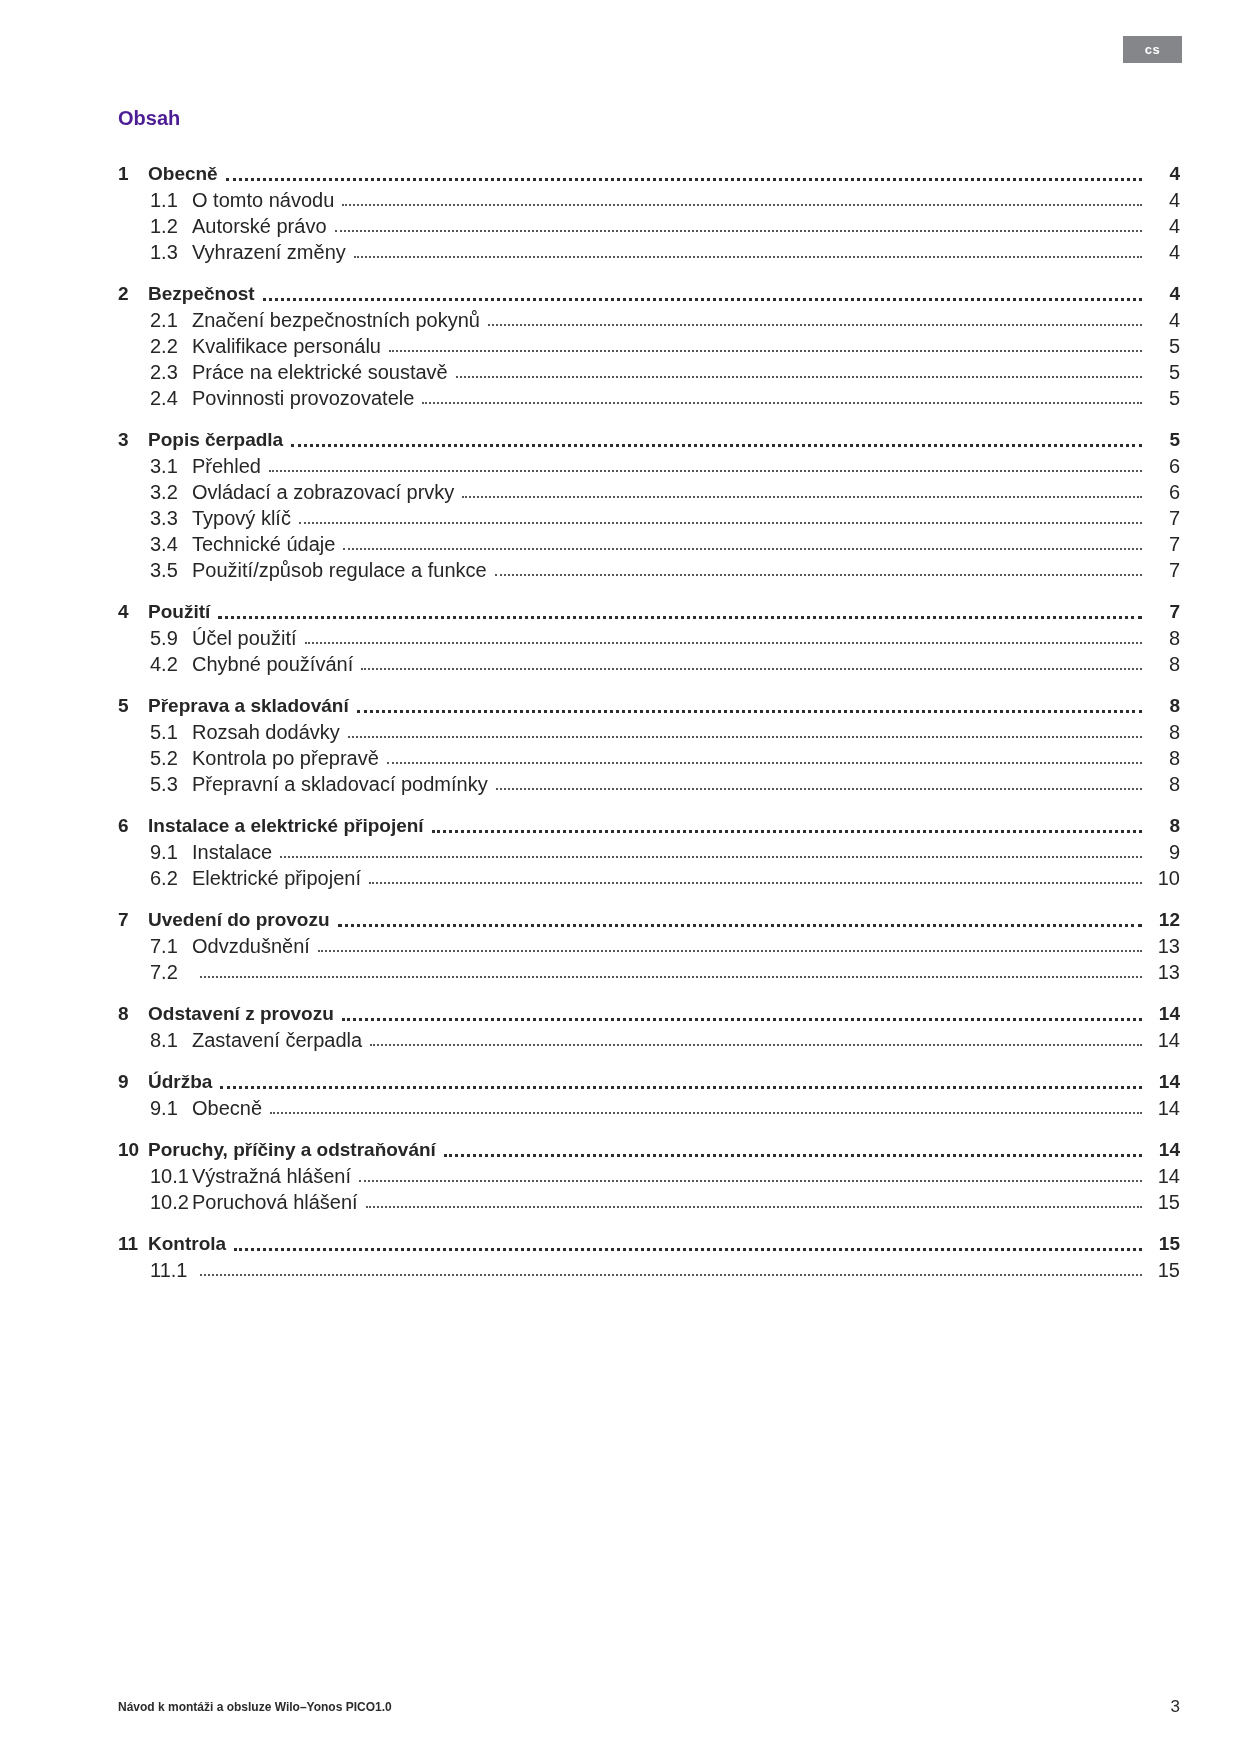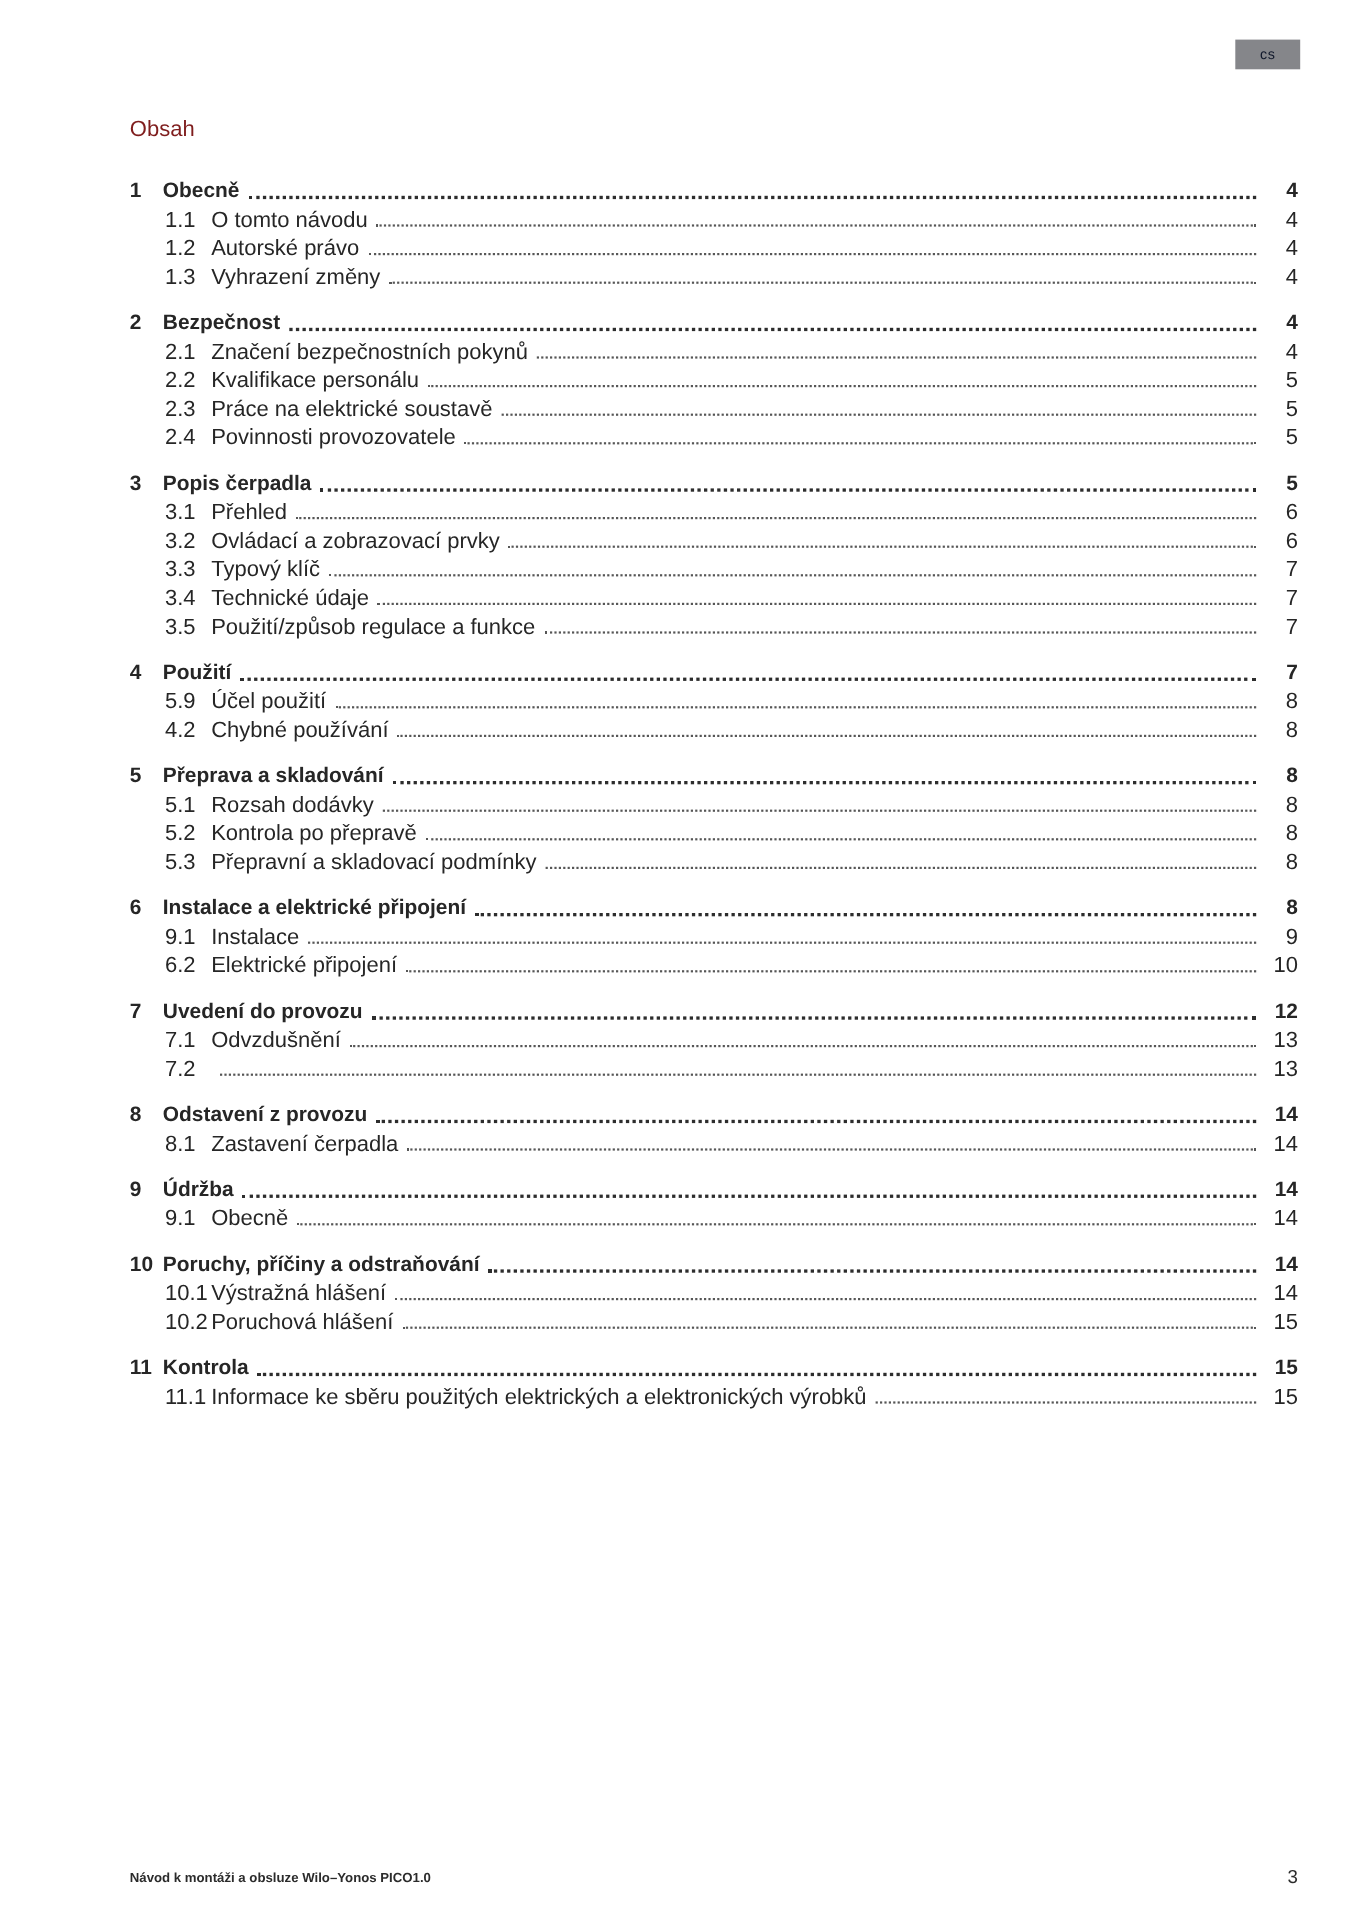--- a/index.html
+++ b/index.html
@@ -13,39 +13,39 @@
     color: #262626;
     overflow: hidden;
   }
   .lang-badge {
     position: absolute;
     left: 1123px;
     top: 36px;
     width: 59px;
     height: 27px;
     background: #85868a;
-    color: #0f172a;
+    color: #ffffff;
     font-size: 13px;
-    font-weight: normal;
+    font-weight: bold;
     letter-spacing: 0.5px;
     display: flex;
     align-items: center;
     justify-content: center;
   }
   .content {
     position: absolute;
     left: 118px;
     top: 106px;
     width: 1062px; 
   }
   .toc-heading {
     margin: 0;
     font-size: 20px;
-    font-weight: normal;
-    color: #7f1d1d;
+    font-weight: bold;
+    color: #4c1d95;
     line-height: 24px;
   }
   .toc { margin-top: 30px; }
   .toc-group + .toc-group { margin-top: 16px; }
   .toc-row {
     display: flex;
     align-items: flex-end;
     height: 26px;
     line-height: 24px;
     white-space: nowrap;
@@ -328,21 +328,20 @@
         </div>
         <div class="toc-group">
           <div class="toc-row lvl1">
     <span class="toc-num">11</span>
     <span class="toc-label">Kontrola</span>
     <span class="toc-leader"></span>
     <span class="toc-page">15</span>
   </div>
           <div class="toc-row lvl2">
     <span class="toc-num">11.1</span>
-    <span class="toc-label">Informace ke sběru použitých elektrických a elektronických výrobků</span>
     <span class="toc-leader"></span>
     <span class="toc-page">15</span>
   </div>
         </div>
       </div>
   </div>
 
   <div class="footer-left">Návod k montáži a obsluze Wilo–Yonos PICO1.0</div>
   <div class="footer-page">3</div>
 

